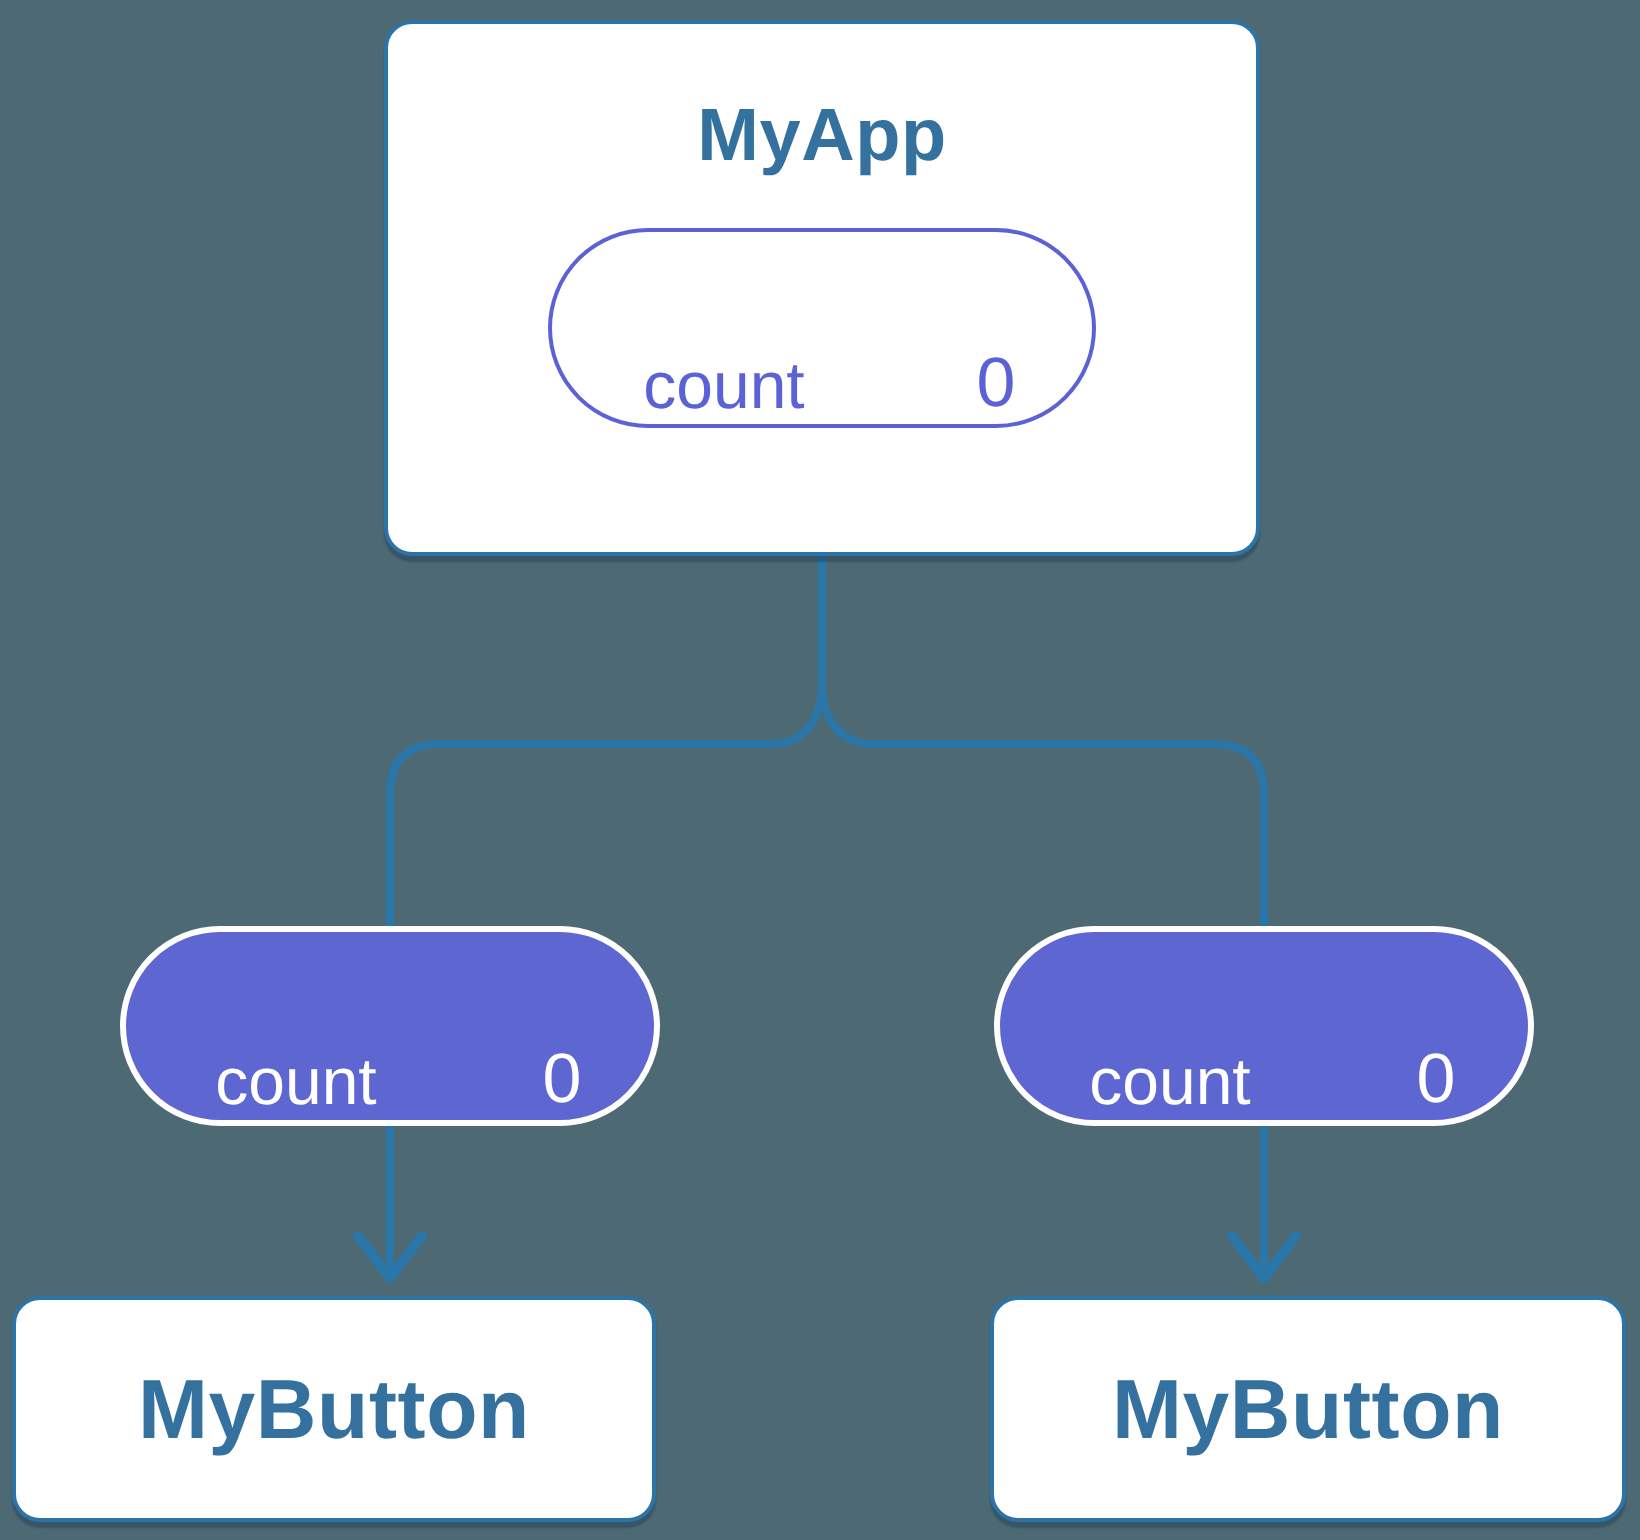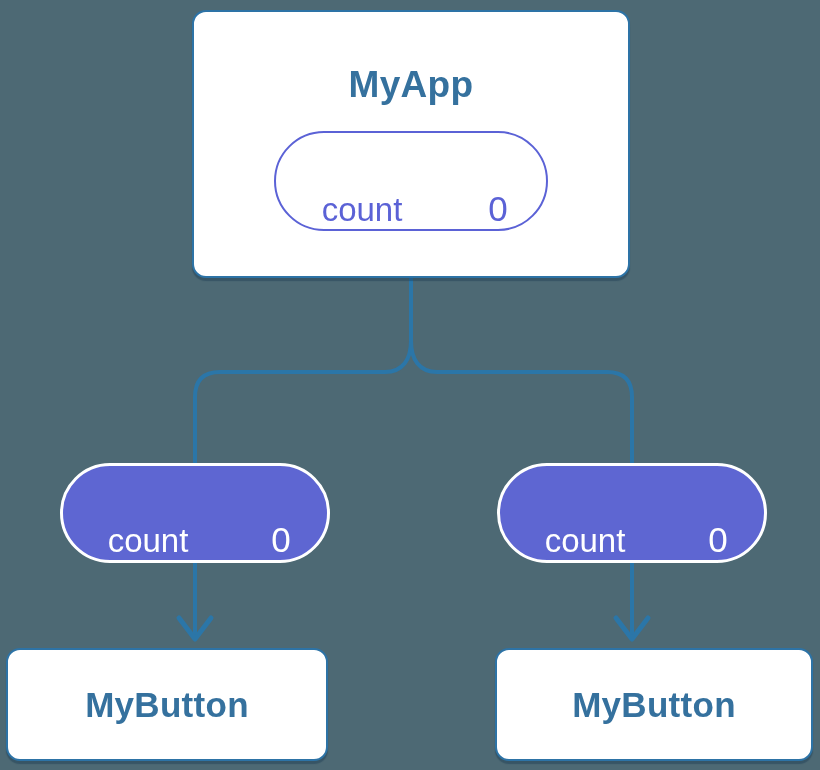--- a/index.html
+++ b/index.html
@@ -53,21 +53,21 @@
     font-weight: 600;
     letter-spacing: 0.3px;
   }
 
   .top-card {
     left: 192px; top: 10px;
     width: 438px; height: 268px;
     display: flex;
     flex-direction: column;
     align-items: center;
-    padding-top: 52px;
+    padding-top: 35px;
   }
   .top-card .card-title {
     font-size: 37px;
     line-height: 1.15;
     margin-bottom: 24px;
   }
 
   .pill {
     display: flex;
     align-items: flex-end;
@@ -105,21 +105,21 @@
   .pill-left  { left: 60px;  top: 463px; }
   .pill-right { left: 497px; top: 463px; }
 
   .bottom-card {
     top: 648px;
     height: 113px;
     display: flex;
     align-items: center;
     justify-content: center;
   }
-  .bottom-card .card-title { font-size: 35px; }
+  .bottom-card .card-title { font-size: 42px; }
   .bottom-card-left  { left: 6px;   width: 322px; }
   .bottom-card-right { left: 495px; width: 318px; }
 </style>
 </head>
 <body>
 
 <div class="canvas">
 
   <svg class="connectors" width="820" height="770" viewBox="0 0 820 770" aria-hidden="true">
     <path d="M411 277 L411 341 C411 359 403 372 385 372 L220 372 Q195 372 195 397 L195 636"></path>

